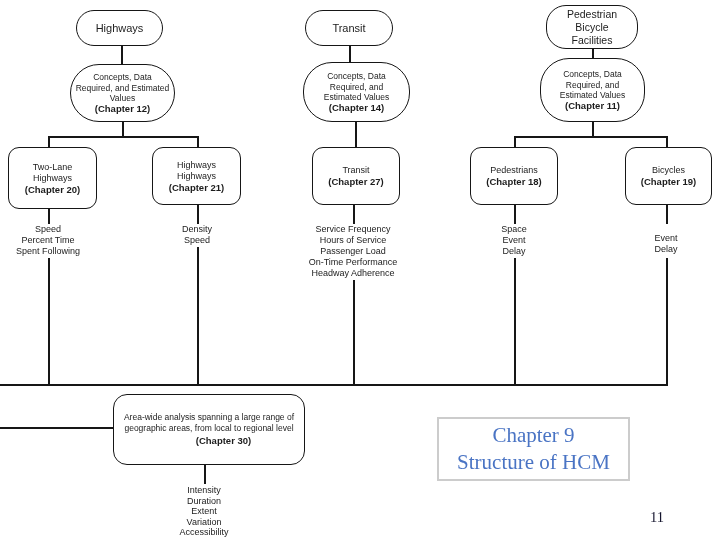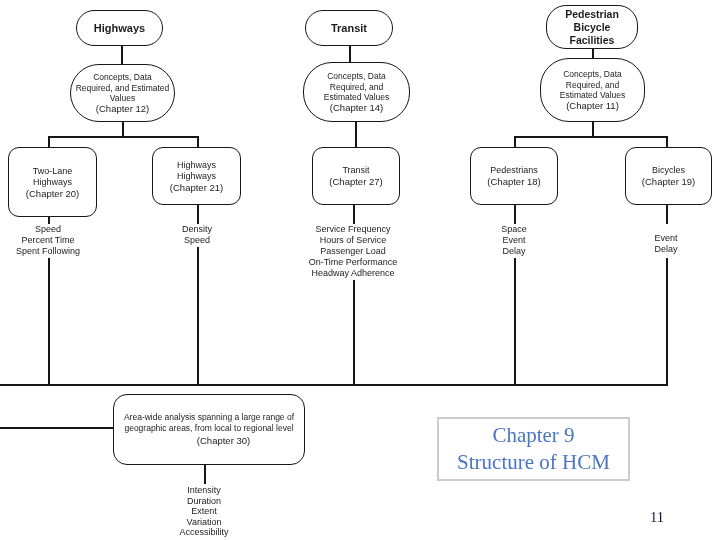--- a/index.html
+++ b/index.html
@@ -1,22 +1,22 @@
 <!DOCTYPE html>
 <html><head>
 <meta charset="utf-8">
 <style>
   html,body{margin:0;padding:0;background:#ffffff;width:720px;height:540px;overflow:hidden;}
   .canvas{position:relative;width:720px;height:540px;background:#ffffff;font-family:"Liberation Sans",sans-serif;}
   .node{position:absolute;border:1.5px solid #161616;border-radius:11px;background:#ffffff;
         display:flex;flex-direction:column;align-items:center;justify-content:center;
         text-align:center;color:#1c1c1c;box-sizing:border-box;}
   .node .ln{display:block;}
-  .node .ch{font-weight:normal;}
-  .topnode{font-weight:bold;font-size:11px;line-height:13px;border-radius:20px;}
+  .node .ch{font-weight:bold;}
+  .topnode{font-weight:normal;font-size:11px;line-height:13px;border-radius:20px;}
   .cnode{font-size:8.5px;line-height:10.5px;border-radius:29px;}
   .cnode .ch{font-size:9.5px;}
   .lnode{font-size:9px;line-height:11px;}
   .lnode .ch{font-size:9.5px;}
   .wide{font-size:8.5px;line-height:10.8px;border-radius:14px;}
   .wide .ch{font-size:9.5px;margin-top:3px;margin-left:29px;}
   .hline,.vline{position:absolute;background:#161616;}
   .hline{height:1.5px;}
   .vline{width:1.5px;}
   .measures{position:absolute;width:140px;text-align:center;font-size:9px;line-height:11px;color:#222222;}
@@ -91,21 +91,21 @@
     <span class="ln">Estimated Values</span>
     <span class="ln ch">(Chapter 14)</span>
   </div>
   <div class="node cnode" style="left:540px;top:58px;width:105px;height:64px">
     <span class="ln">Concepts, Data</span>
     <span class="ln">Required, and</span>
     <span class="ln">Estimated Values</span>
     <span class="ln ch">(Chapter 11)</span>
   </div>
 
-  <div class="node lnode" style="left:8px;top:147px;width:89px;height:70px">
+  <div class="node lnode" style="left:8px;top:147px;width:89px;height:62px">
     <span class="ln">Two-Lane</span>
     <span class="ln">Highways</span>
     <span class="ln ch">(Chapter 20)</span>
   </div>
   <div class="node lnode" style="left:152px;top:147px;width:89px;height:58px">
     <span class="ln">Highways</span>
     <span class="ln">Highways</span>
     <span class="ln ch">(Chapter 21)</span>
   </div>
   <div class="node lnode" style="left:312px;top:147px;width:88px;height:58px">

